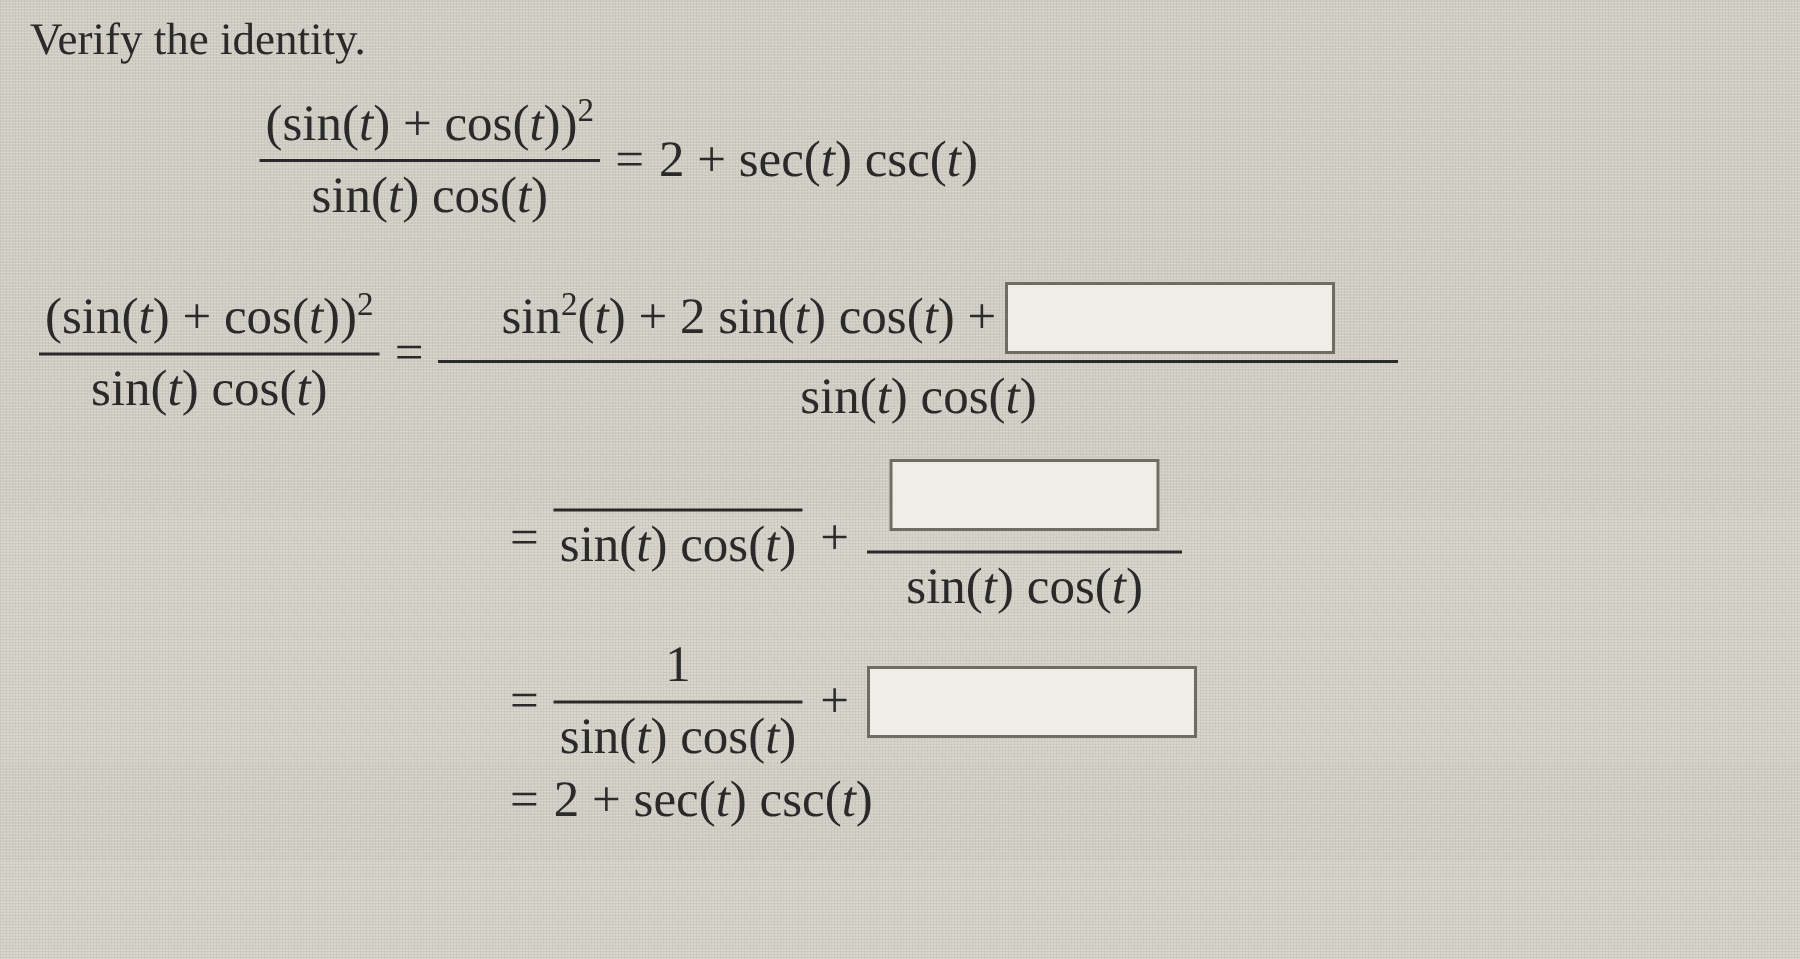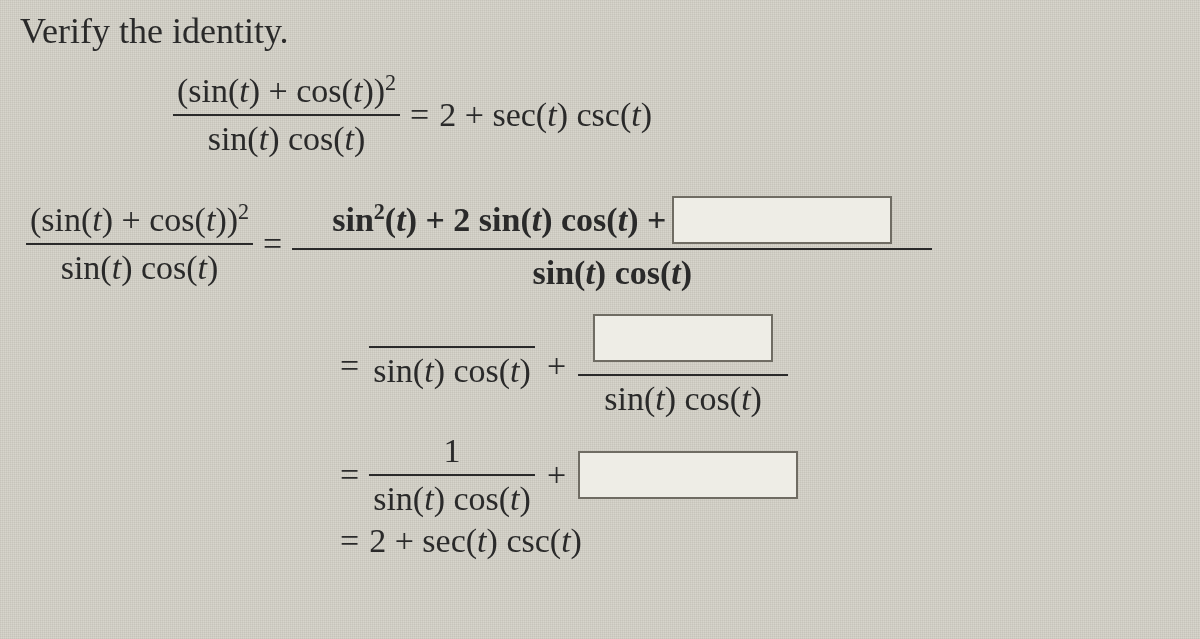--- a/index.html
+++ b/index.html
@@ -12,21 +12,21 @@
     background: #d7d5cc;
     background-image:
       repeating-linear-gradient(0deg, rgba(100,90,80,0.07) 0 1px, transparent 1px 2px),
       repeating-linear-gradient(90deg, rgba(100,90,80,0.07) 0 1px, transparent 1px 2px);
     color: #2a2a2a;
   }
   .page {
     padding: 10px 18px 0 18px;
   }
   .heading {
-    font-size: 36px;
+    font-size: 30px;
     margin: 0 0 20px 2px;
   }
 
   .row {
     display: flex;
     align-items: center;
     margin: 0;
   }
   .eq { margin: 0 10px; font-size: 34px; }
   .plus { margin: 0 12px; font-size: 34px; }
@@ -89,21 +89,21 @@
     <span>2 + sec(<span class="italic">t</span>) csc(<span class="italic">t</span>)</span>
   </div>
 
   <div class="row step1 s2">
     <span class="frac">
       <span class="num">(sin(<span class="italic">t</span>) + cos(<span class="italic">t</span>))<sup>2</sup></span>
       <span class="hr"></span>
       <span class="den">sin(<span class="italic">t</span>) cos(<span class="italic">t</span>)</span>
     </span>
     <span class="eq">=</span>
-    <span class="frac" style="min-width:640px;font-weight:bold;">
+    <span class="frac" style="min-width:640px;">
       <span class="num" style="display:flex;align-items:center;">
         <span>sin<sup>2</sup>(<span class="italic">t</span>) + 2 sin(<span class="italic">t</span>) cos(<span class="italic">t</span>) + </span>
         <span class="blank" style="width:220px;margin-left:6px;"></span>
       </span>
       <span class="hr"></span>
       <span class="den">sin(<span class="italic">t</span>) cos(<span class="italic">t</span>)</span>
     </span>
   </div>
 
   <div class="row step2 s2">

